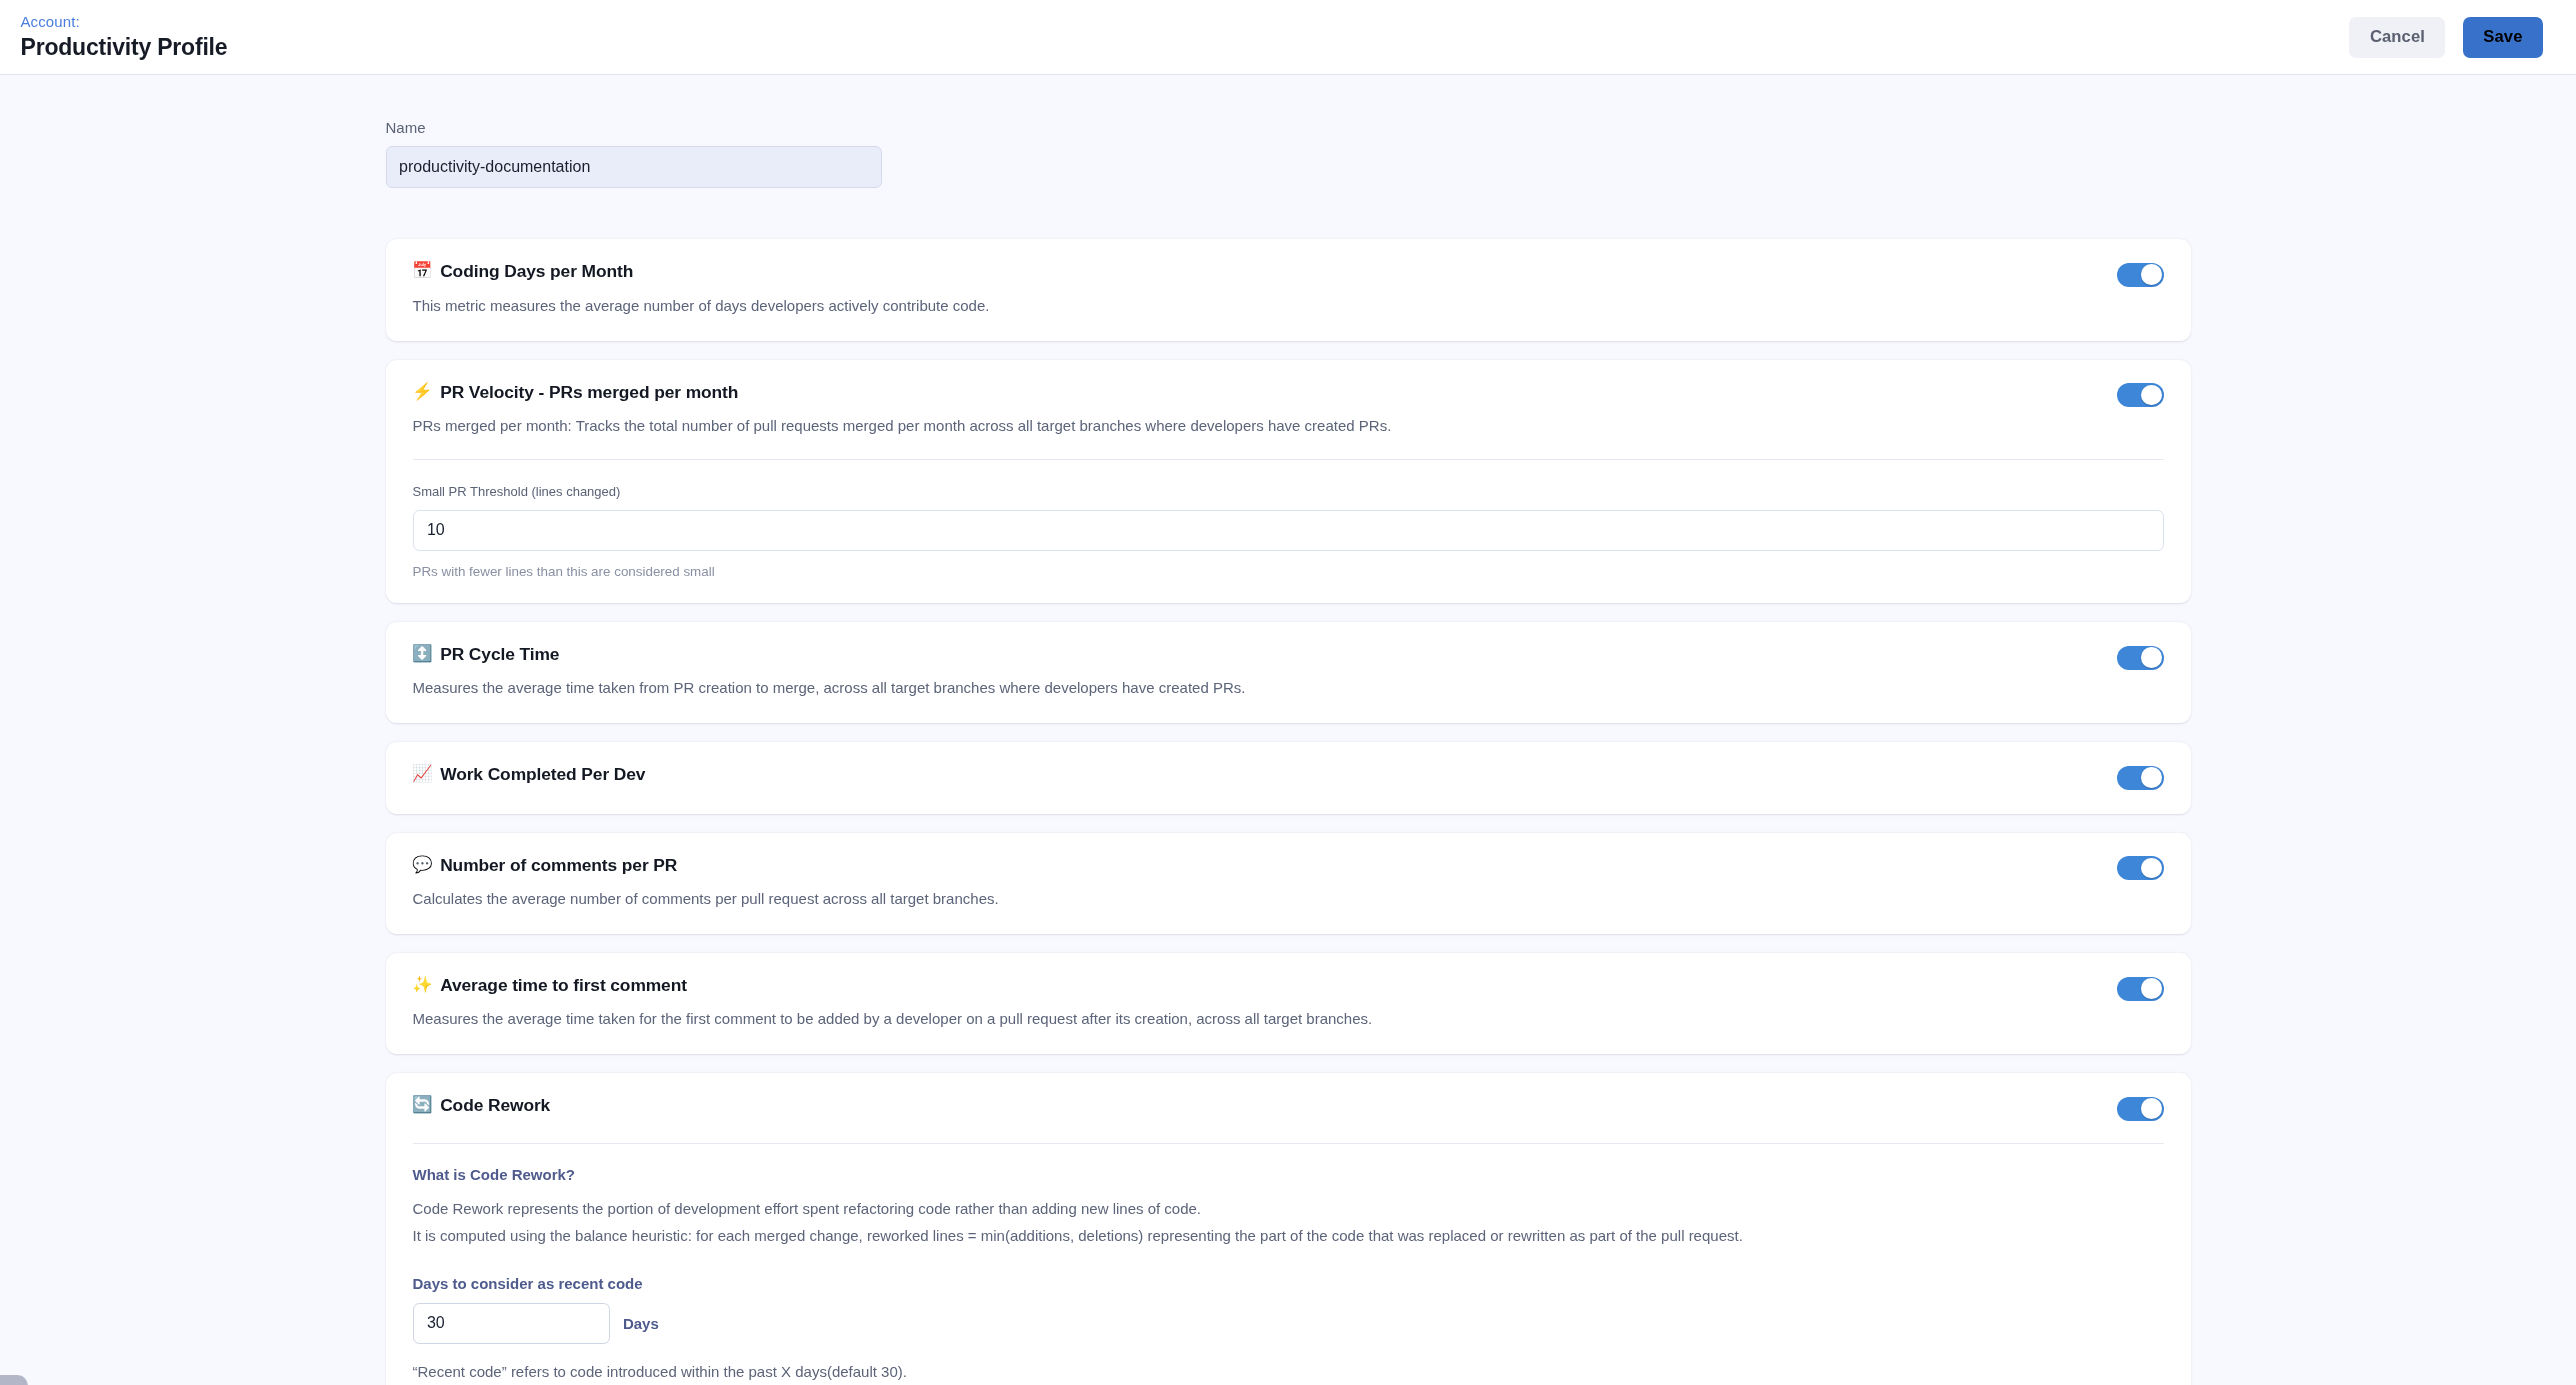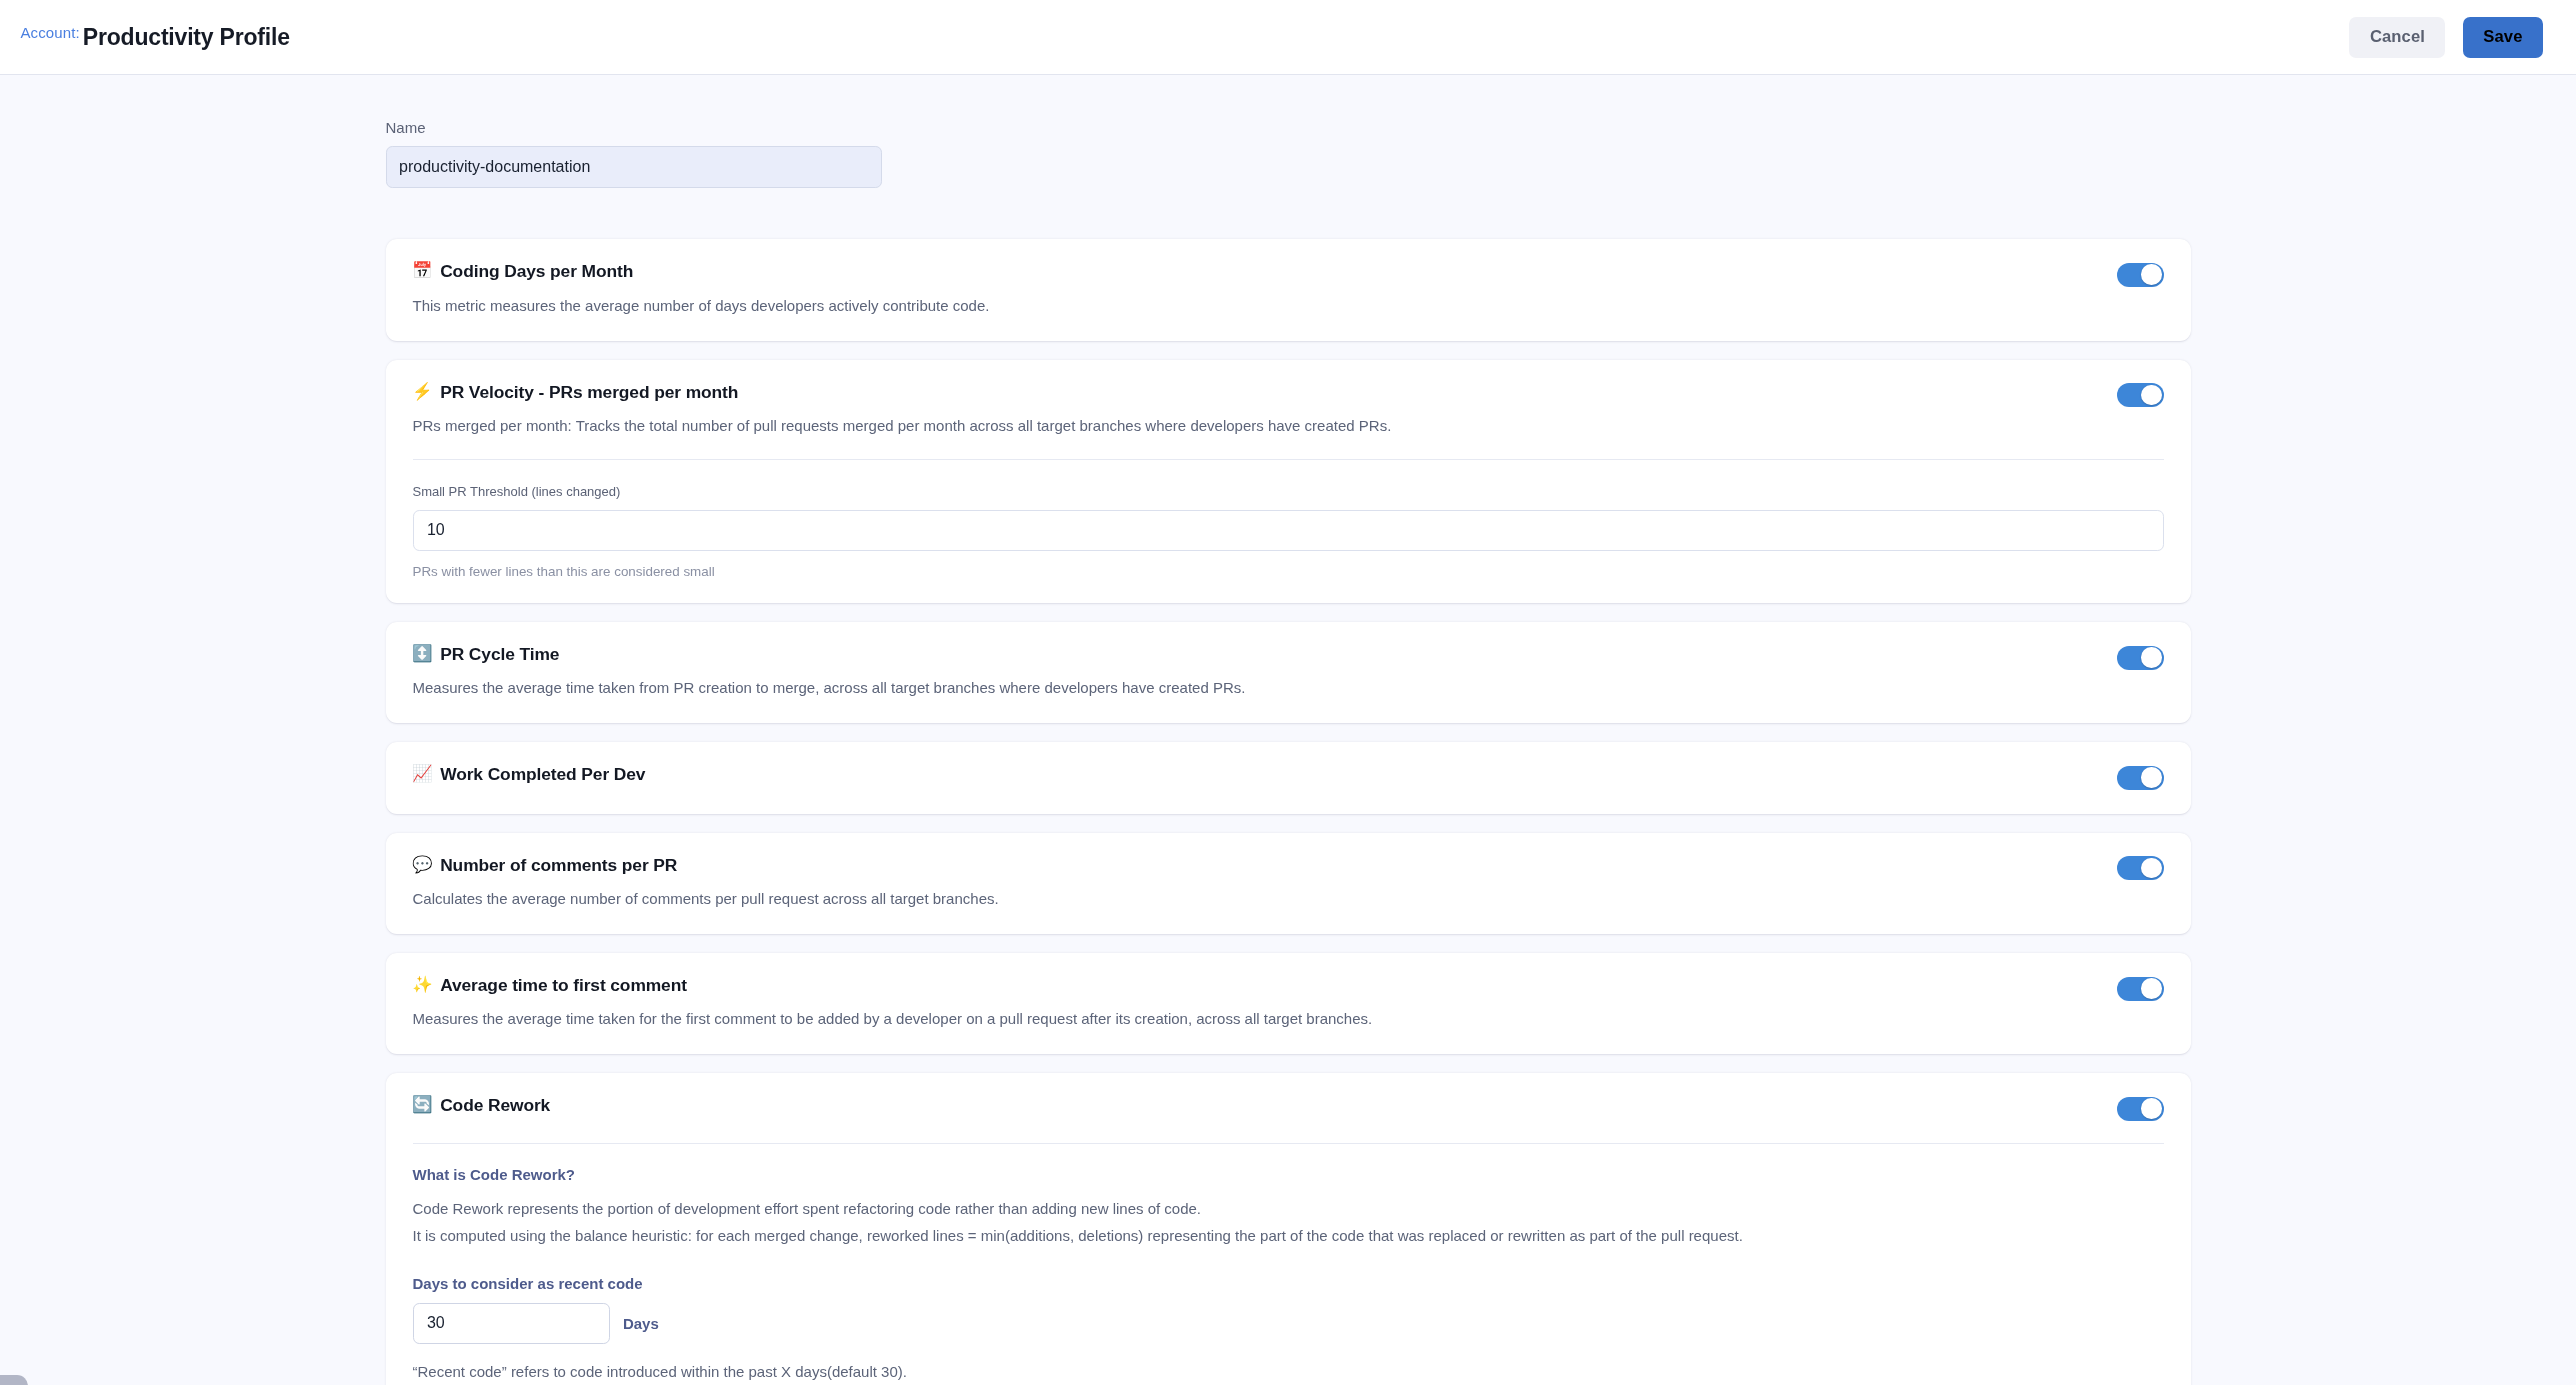--- a/index.html
+++ b/index.html
@@ -22,21 +22,21 @@
   .topbar {
     position: relative;
     height: 75px;
     background: #ffffff;
     border-bottom: 0.8px solid #e2e5ef;
     display: flex;
     align-items: center;
     justify-content: space-between;
     padding: 0 33px 0 20.5px;
   }
-  .topbar-left { display: flex; justify-content: center; gap: 3.2px; }
+  .topbar-left { display: flex; flex-direction: column; justify-content: center; gap: 3.2px; }
   .account-label {
     font-size: 15px;
     color: #4a7fe0;
     font-weight: 400;
     letter-spacing: 0.1px;
   }
   .page-title {
     font-size: 23px;
     font-weight: 700;
     color: #161b26;

